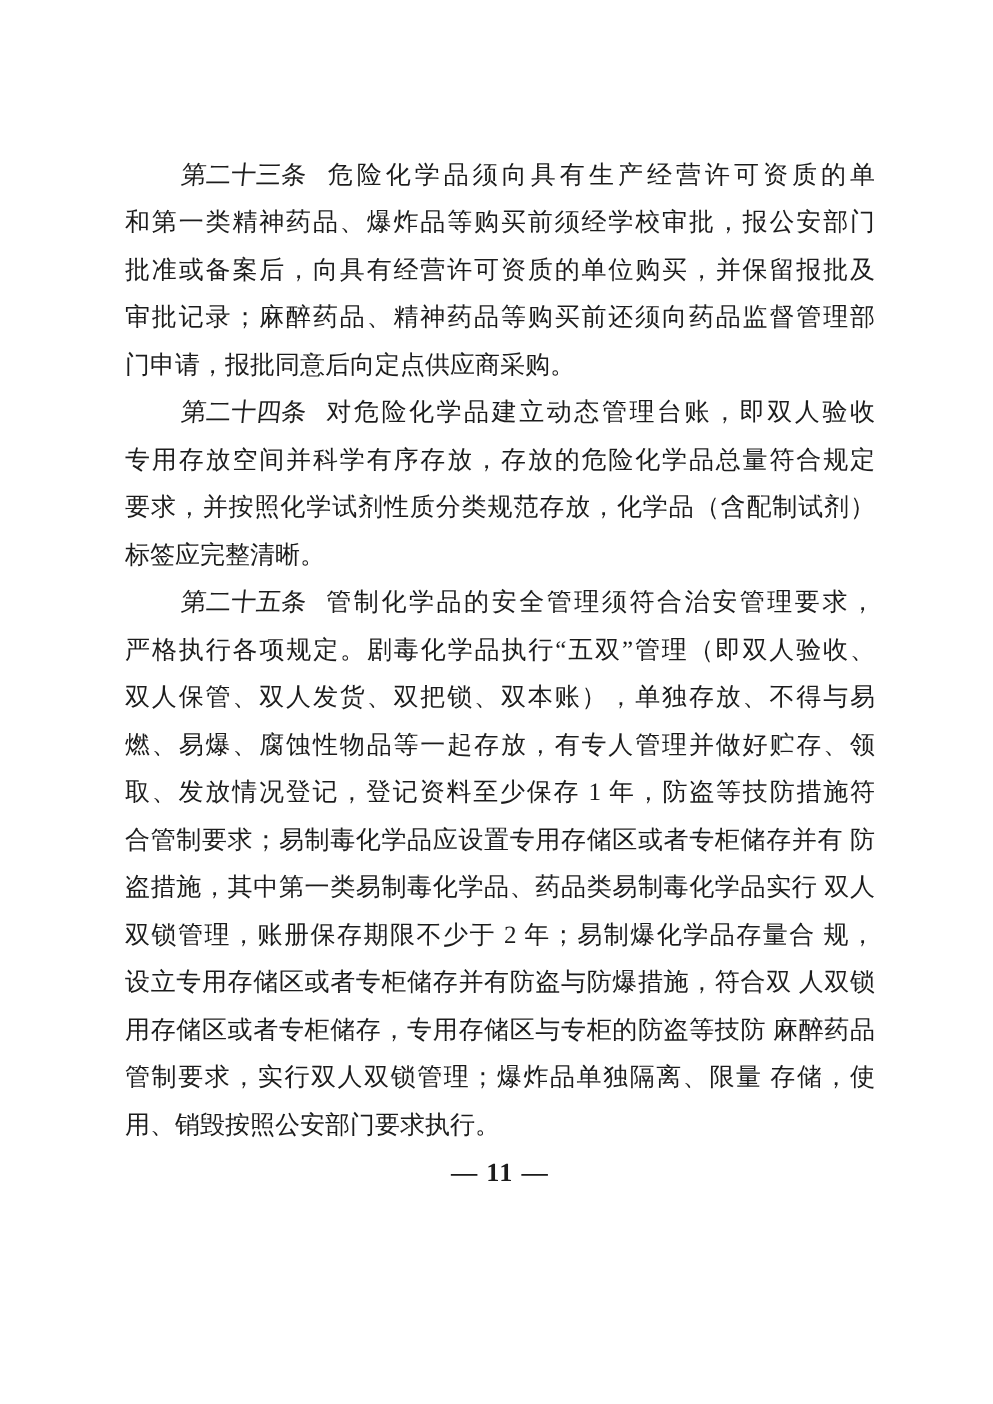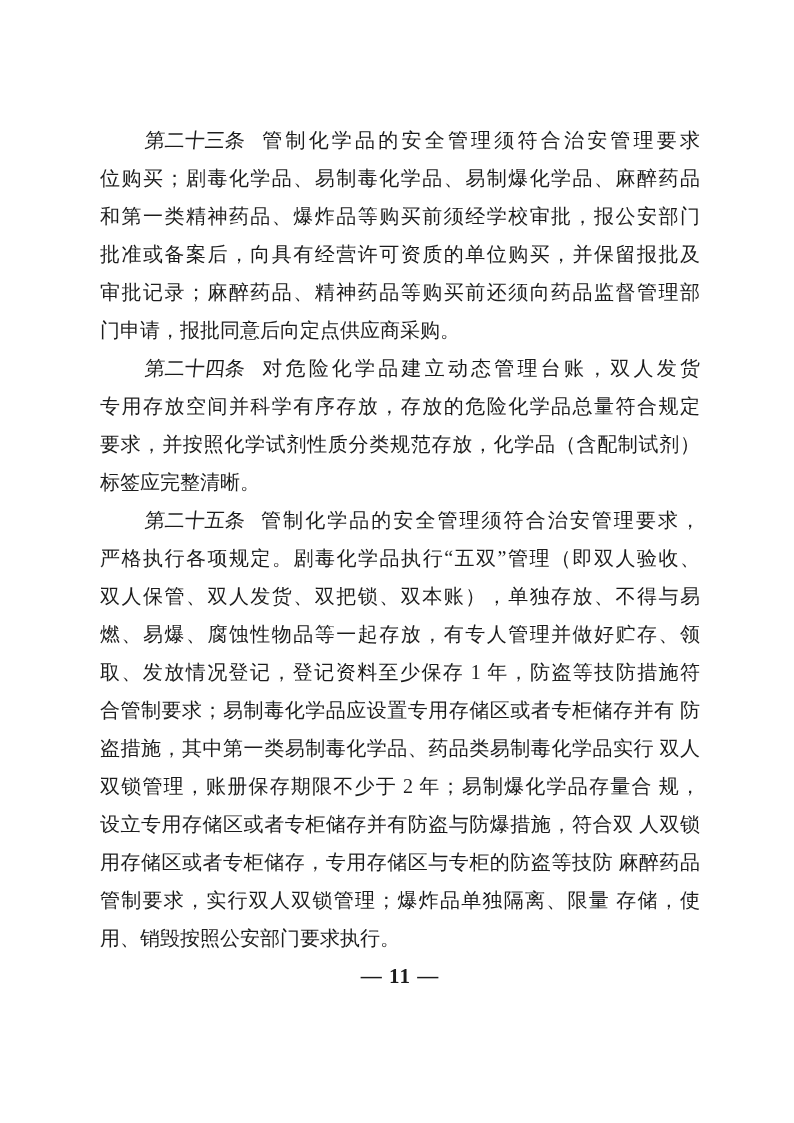--- a/index.html
+++ b/index.html
@@ -55,29 +55,28 @@
     color: #1c1c1c;
   }
 </style>
 </head>
 <body>
 
 <div class="page">
   <div class="text-block">
     <div id="document-body">
         <div class="para">
-          <div class="line first-line"><span class="article-no">第二十三条</span><span>管制化学品的安全管理须符合治安管理要求</span></div>
-          <div class="line">位购买；剧毒化学品、易制毒化学品、易制爆化学品、麻醉药品</div>
+          <div class="line first-line"><span class="article-no">第二十三条</span><span>危险化学品须向具有生产经营许可资质的单</span></div>
           <div class="line">和第一类精神药品、爆炸品等购买前须经学校审批，报公安部门</div>
           <div class="line">批准或备案后，向具有经营许可资质的单位购买，并保留报批及</div>
           <div class="line">审批记录；麻醉药品、精神药品等购买前还须向药品监督管理部</div>
           <div class="line para-end">门申请，报批同意后向定点供应商采购。</div>
         </div>
         <div class="para">
-          <div class="line first-line"><span class="article-no">第二十四条</span><span>对危险化学品建立动态管理台账，双人发货</span></div>
+          <div class="line first-line"><span class="article-no">第二十四条</span><span>对危险化学品建立动态管理台账，即双人验收</span></div>
           <div class="line">专用存放空间并科学有序存放，存放的危险化学品总量符合规定</div>
           <div class="line">要求，并按照化学试剂性质分类规范存放，化学品（含配制试剂）</div>
           <div class="line para-end">标签应完整清晰。</div>
         </div>
         <div class="para">
           <div class="line first-line"><span class="article-no">第二十五条</span><span>管制化学品的安全管理须符合治安管理要求，</span></div>
           <div class="line">严格执行各项规定。剧毒化学品执行“五双”管理（即双人验收、</div>
           <div class="line">双人保管、双人发货、双把锁、双本账），单独存放、不得与易</div>
           <div class="line">燃、易爆、腐蚀性物品等一起存放，有专人管理并做好贮存、领</div>
           <div class="line">取、发放情况登记，登记资料至少保存 1 年，防盗等技防措施符</div>

